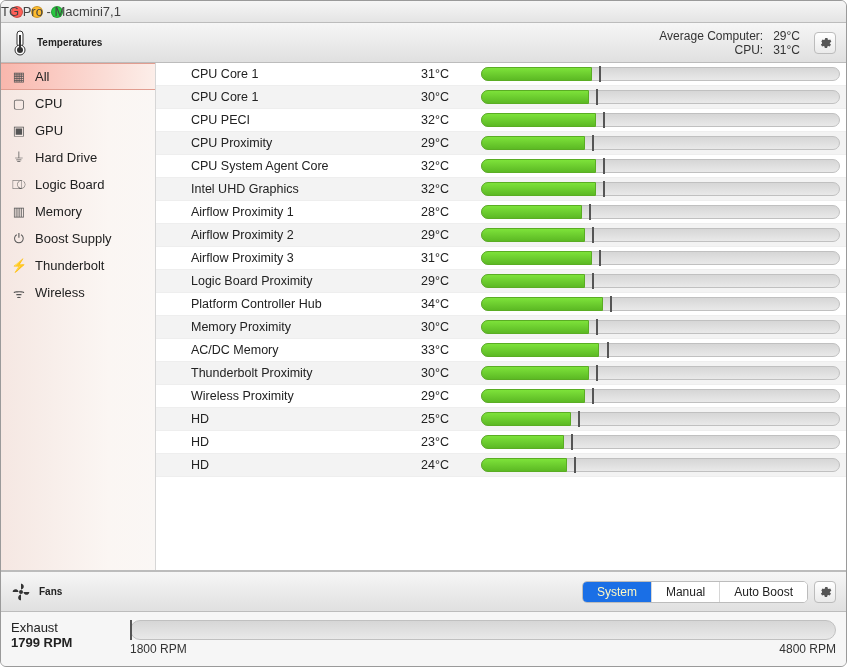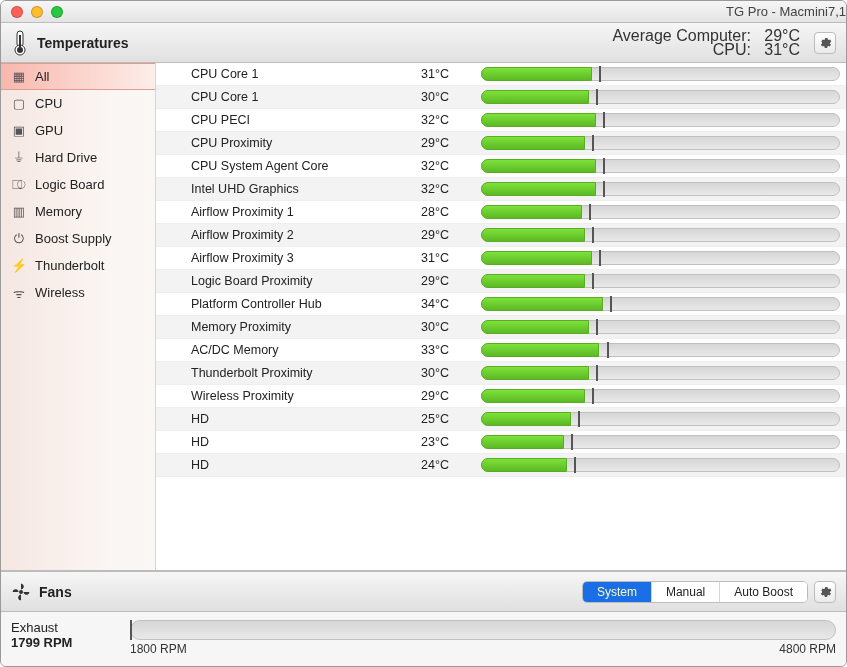--- a/index.html
+++ b/index.html
@@ -26,29 +26,29 @@
   
   .titlebar {
     height:22px; display:flex; align-items:center; position:relative;
     background:linear-gradient(#f6f6f6,#e4e4e4); border-bottom:1px solid var(--border);
   }
   .tl-buttons { display:flex; gap:8px; padding-left:10px; }
   .tl-btn { width:12px; height:12px; border-radius:50%; border:0.5px solid rgba(0,0,0,.2); }
   .tl-close  { background:#ff5f57; }
   .tl-min    { background:#febc2e; }
   .tl-zoom   { background:#28c840; }
-  .titlebar .title { position:absolute; left:0; right:0; text-align:right; font-size:13px; color:#444; pointer-events:none;}
+  .titlebar .title { position:absolute; left:0; right:0; text-align:left; font-size:13px; color:#444; pointer-events:none;}
   
   .section-head {
     height:40px; display:flex; align-items:center; padding:0 10px;
     background:linear-gradient(#f6f6f6,#e0e0e0); border-bottom:1px solid var(--border);
     position:relative;
   }
-  .section-head .label { font-weight:700; font-size:14px; margin-left:8px; }
-  .section-head .right-stats { margin-left:auto; text-align:right; font-size:16px; color:#333; line-height:14px; margin-right:8px;}
+  .section-head .label { font-weight:700; font-size:10px; margin-left:8px; }
+  .section-head .right-stats { margin-left:auto; text-align:right; font-size:12px; color:#333; line-height:14px; margin-right:8px;}
   .gear {
     width:22px; height:22px; border:1px solid var(--border); border-radius:4px;
     display:inline-flex; align-items:center; justify-content:center; background:linear-gradient(#fff,#eaeaea);
     margin-left:6px;
   }
   
   .body { flex:1 1 auto; display:flex; min-height:0; border-bottom:1px solid var(--border);}
   .sidebar {
     width:155px; background:linear-gradient(90deg,#f5e7e2 0%, #fbf6f3 70%, #faf7f5 100%);
     border-right:1px solid var(--border-light); display:flex; flex-direction:column;

